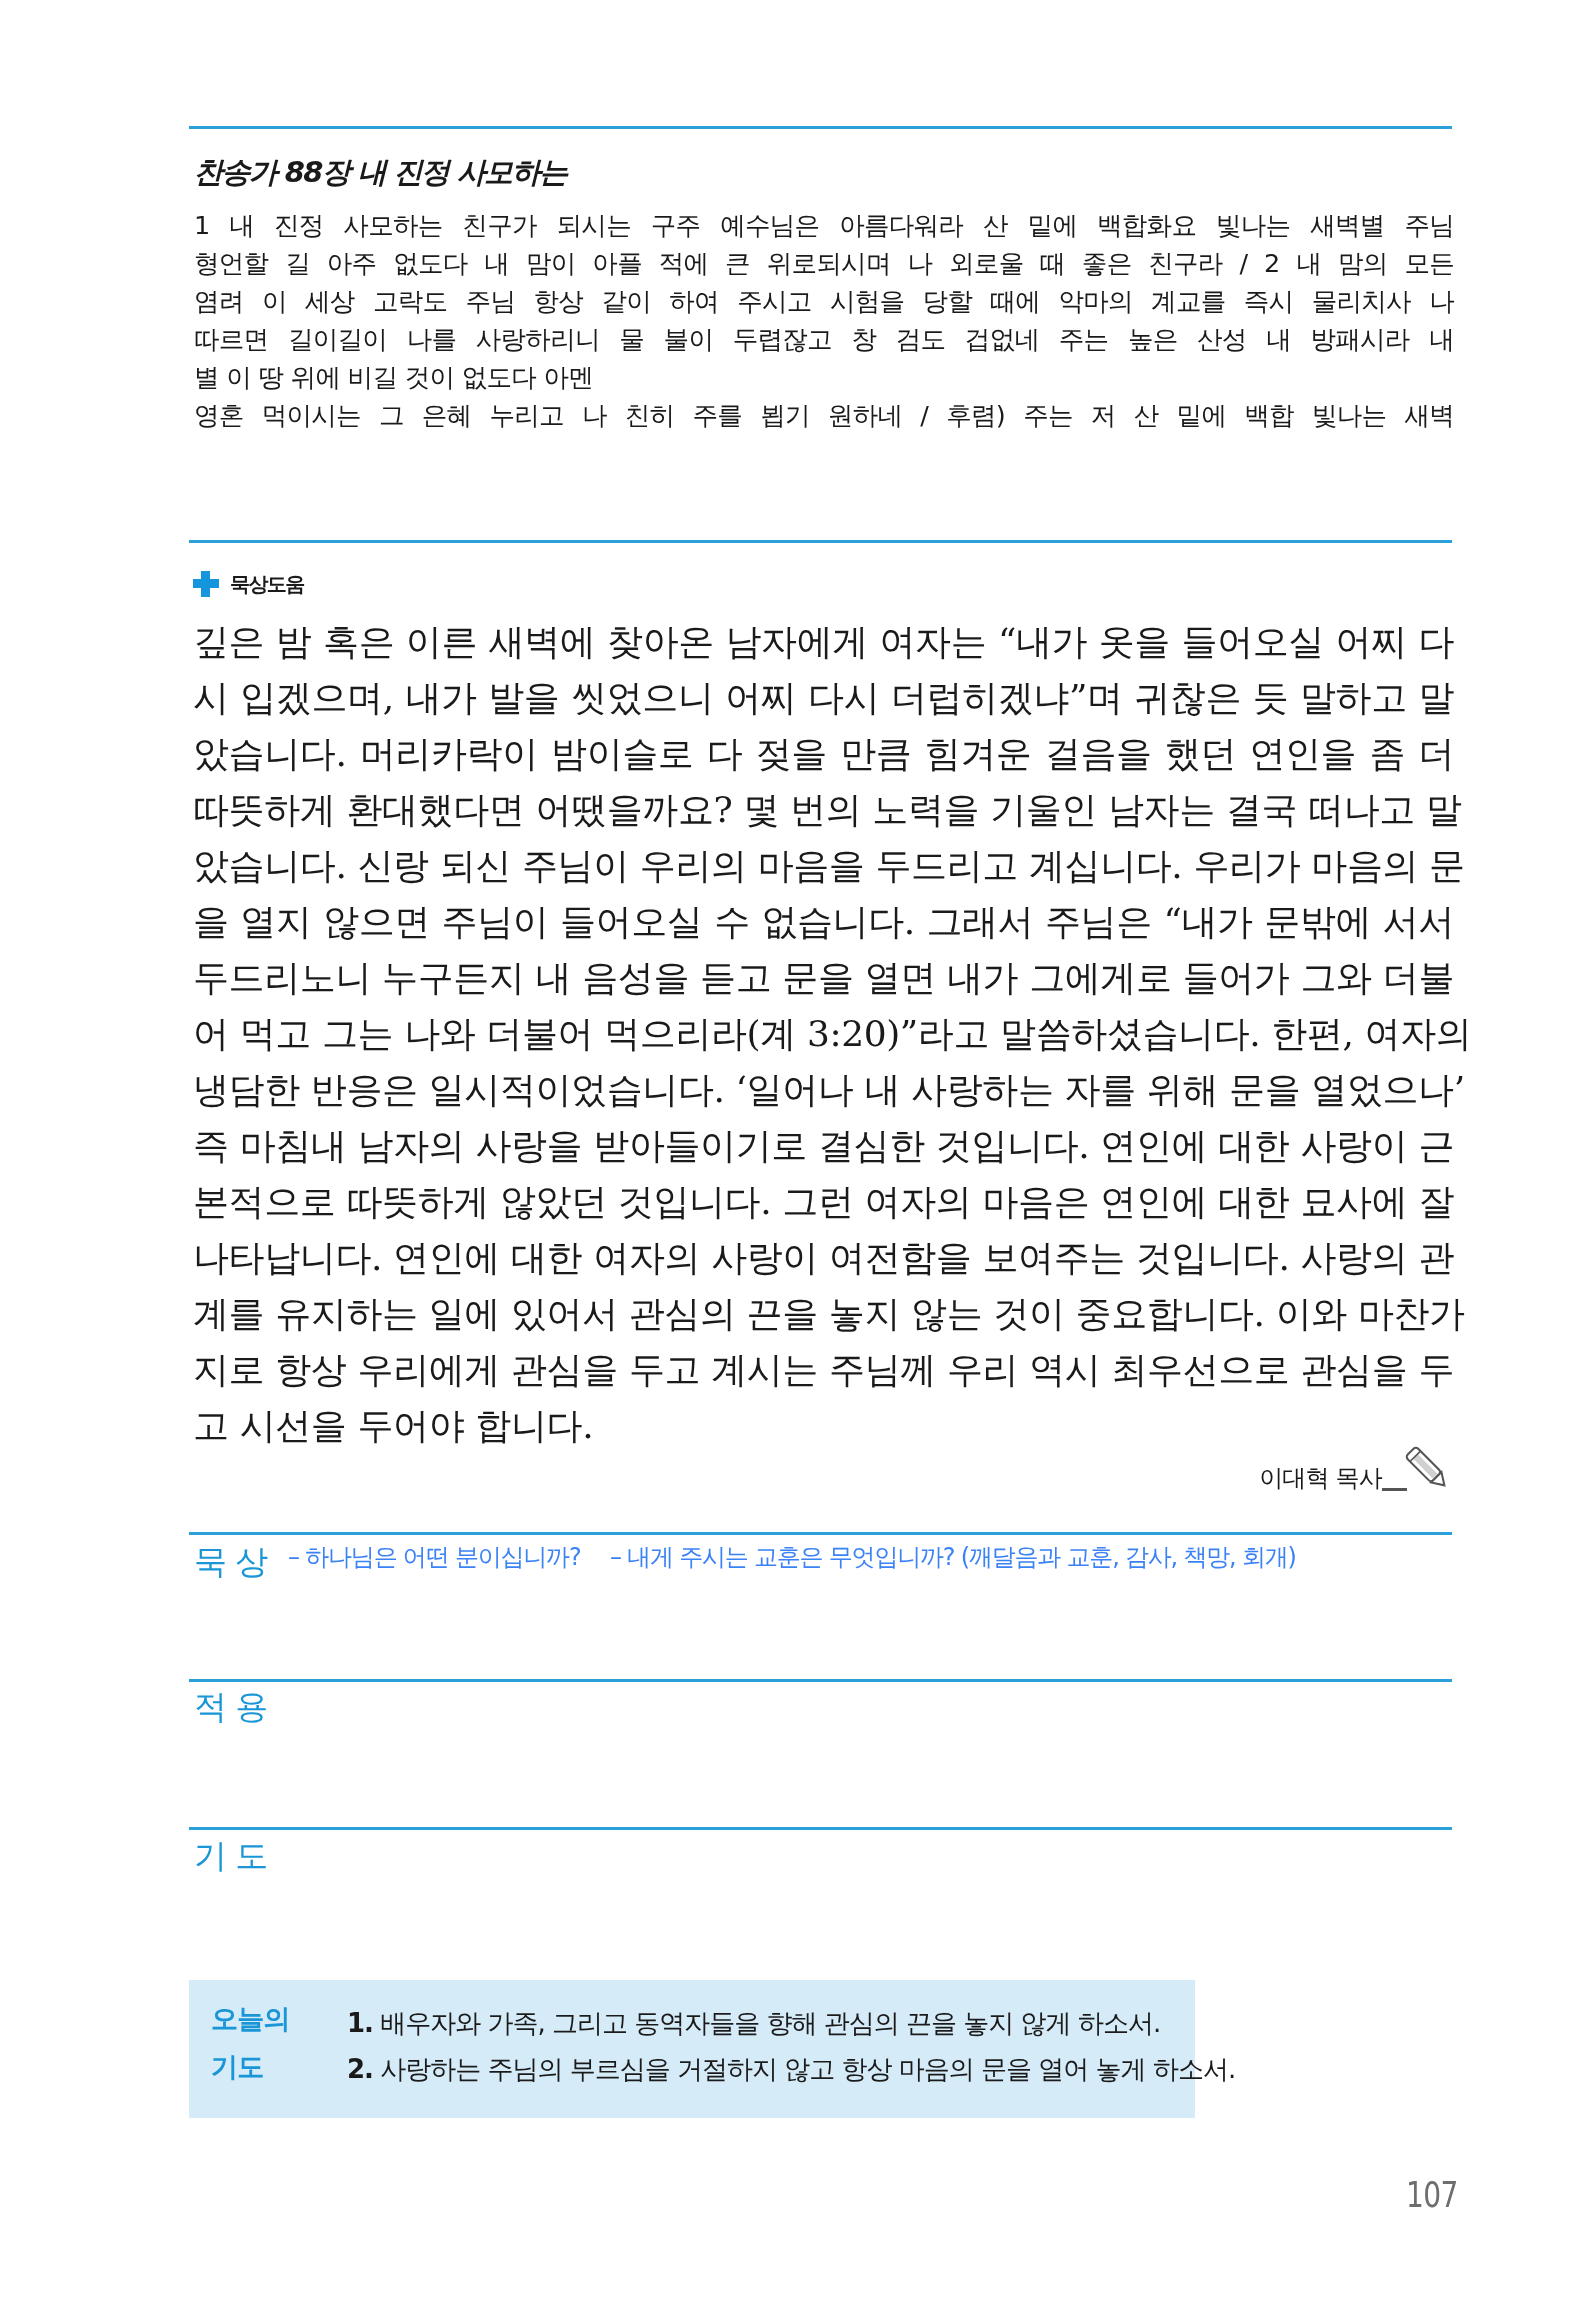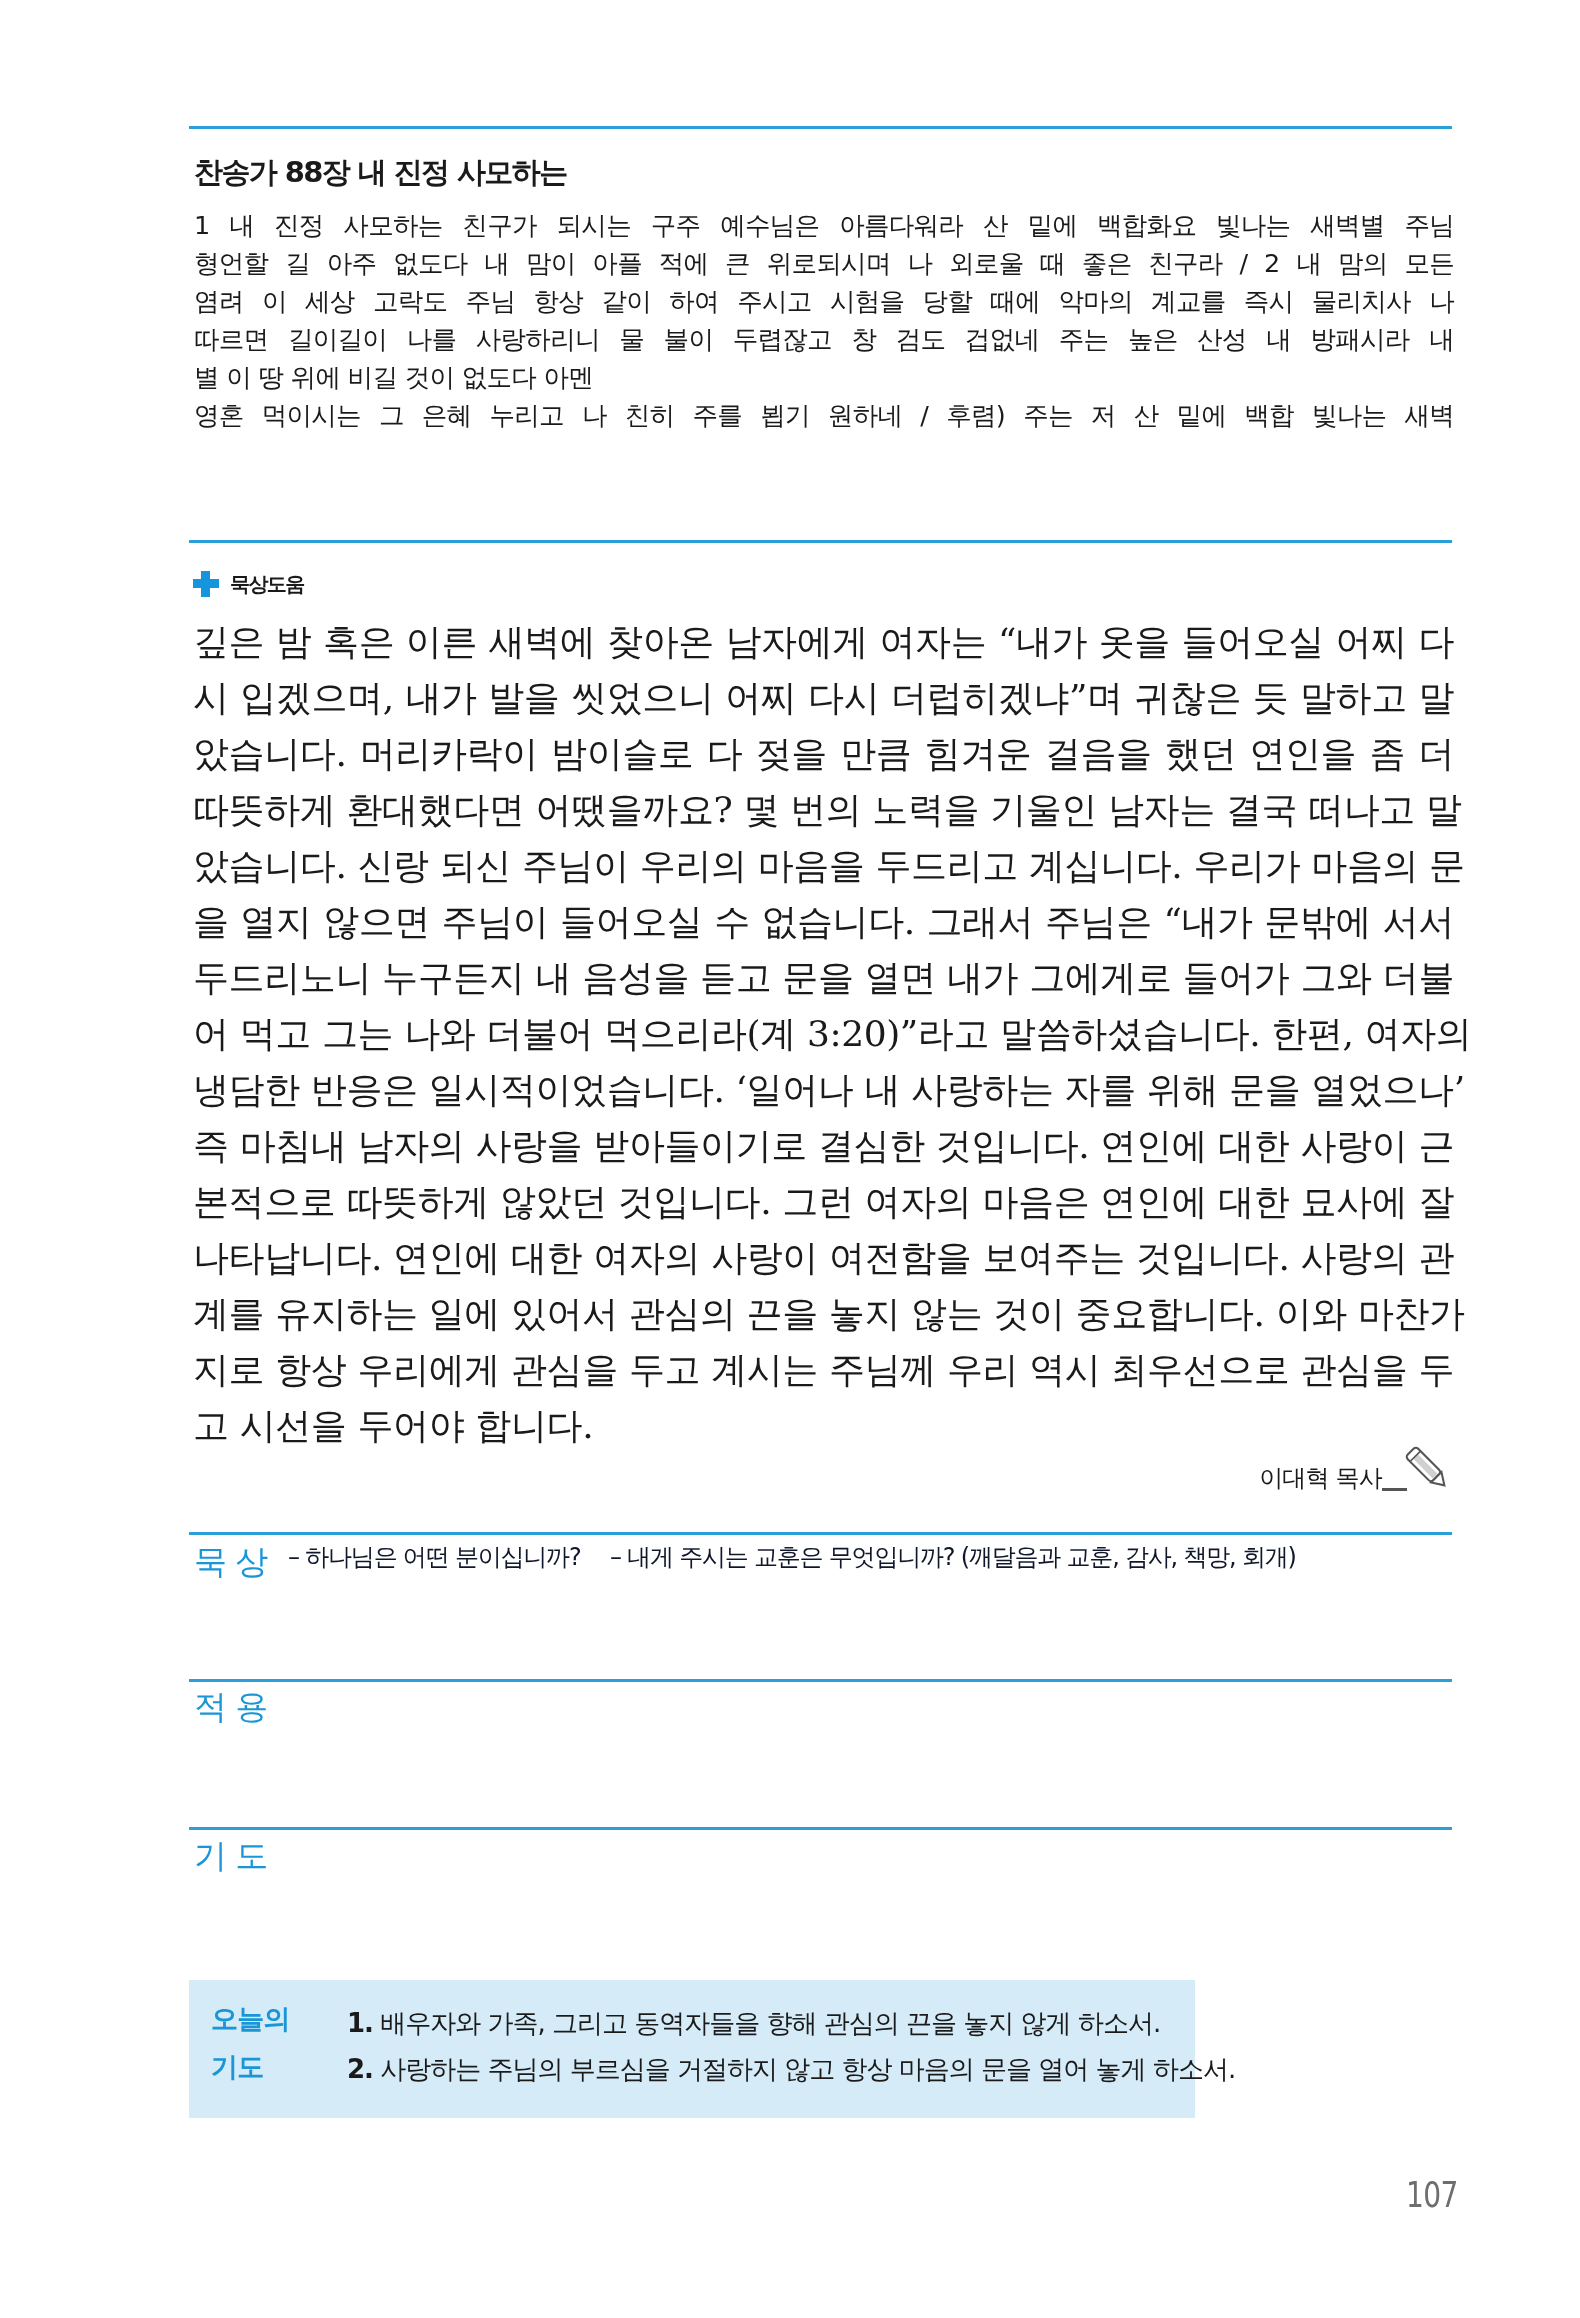--- a/index.html
+++ b/index.html
@@ -2,21 +2,21 @@
 <html style="font-size:13px"><head>
 <meta charset="utf-8">
 <style>
   html, body { margin: 0; padding: 0; background: #ffffff; }
   body { width: 1581px; height: 2319px; position: relative; overflow: hidden; color: #1a1a1a; }
   .page { position: absolute; left: 0; top: 0; width: 1581px; height: 2319px; }
   .rule { position: absolute; left: 189px; width: 1263px; height: 2.5px; background: #2a9fd8; }
   .sans { font-family: "DejaVu Sans", "Liberation Sans", sans-serif; }
   .serif { font-family: "DejaVu Serif", "Liberation Serif", serif; }
 
-  .hymn-title { position: absolute; left: 194px; top: 153px; font-size: 29px; font-weight: bold; letter-spacing: -1.6px; white-space: nowrap; }
+  .hymn-title { position: absolute; left: 194px; top: 153px; font-size: 29px; font-weight: bold; letter-spacing: -1.6px; white-space: nowrap; font-style: italic; }
   .hymn-body { position: absolute; left: 194px; top: 206px; width: 1260px; font-size: 25.5px; line-height: 38px; letter-spacing: -0.7px; }
   .hymn-body .ln { display: block; white-space: nowrap; text-align: justify; text-align-last: justify; }
   .hymn-body .ln.last { text-align-last: left; }
 
   .med-head { position: absolute; left: 193px; top: 566px; height: 36px; display: flex; align-items: center; }
   .plus { width: 25.5px; height: 25.5px; position: relative; margin-right: 11.5px; }
   .plus::before, .plus::after { content: ""; position: absolute; background: #1596dc; }
   .plus::before { left: 8.2px; top: 0; width: 9px; height: 25.5px; }
   .plus::after { left: 0; top: 8.2px; width: 25.5px; height: 9px; }
   .med-head-label { font-size: 20px; font-weight: bold; letter-spacing: -1.6px; }
@@ -24,21 +24,21 @@
   .body-text { position: absolute; left: 193px; top: 614px; width: 1261px; font-size: 36px; line-height: 56px; letter-spacing: -0.4px; }
   .body-text .ln { display: block; white-space: nowrap; text-align: justify; text-align-last: justify; }
   .body-text .ln.last { text-align-last: left; }
 
   .author { position: absolute; right: 128px; top: 1443px; display: flex; align-items: flex-end; }
   .author-name { font-size: 24px; letter-spacing: -0.8px; white-space: nowrap; }
   .author-underline { width: 25px; height: 2.5px; background: #555; margin-bottom: 3.3px; }
   .pencil { width: 51px; height: 51px; margin-left: -5px; }
 
   .sec-label { position: absolute; left: 194px; color: #1a96d6; font-size: 33px; letter-spacing: 8.2px; white-space: nowrap; }
-  .sec-qs { position: absolute; left: 288px; top: 1541px; font-size: 24px; letter-spacing: -1.2px; white-space: nowrap; color: #0f172a; }
+  .sec-qs { position: absolute; left: 288px; top: 1541px; font-size: 24px; letter-spacing: -1.2px; white-space: nowrap; color: #3b82f6; }
   .sec-qs span { margin-right: 23px; }
 
   .prayer-box { position: absolute; left: 189px; top: 1980px; width: 1006px; height: 138px; background: #d5ebf8; }
   .prayer-label { position: absolute; left: 22px; top: 15px; color: #1a96d6; font-size: 27px; font-weight: bold; line-height: 48px; letter-spacing: -0.8px; }
   .prayer-items { position: absolute; left: 158px; top: 20px; font-size: 26px; line-height: 46px; letter-spacing: -1px; white-space: nowrap; }
   .prayer-items .num { font-weight: bold; }
 
   .page-num { position: absolute; left: 1406px; top: 2174px; font-size: 36px; color: #6e6e6e; letter-spacing: -0.8px; transform: scaleX(0.78); transform-origin: left top; }
 </style>
 </head>

